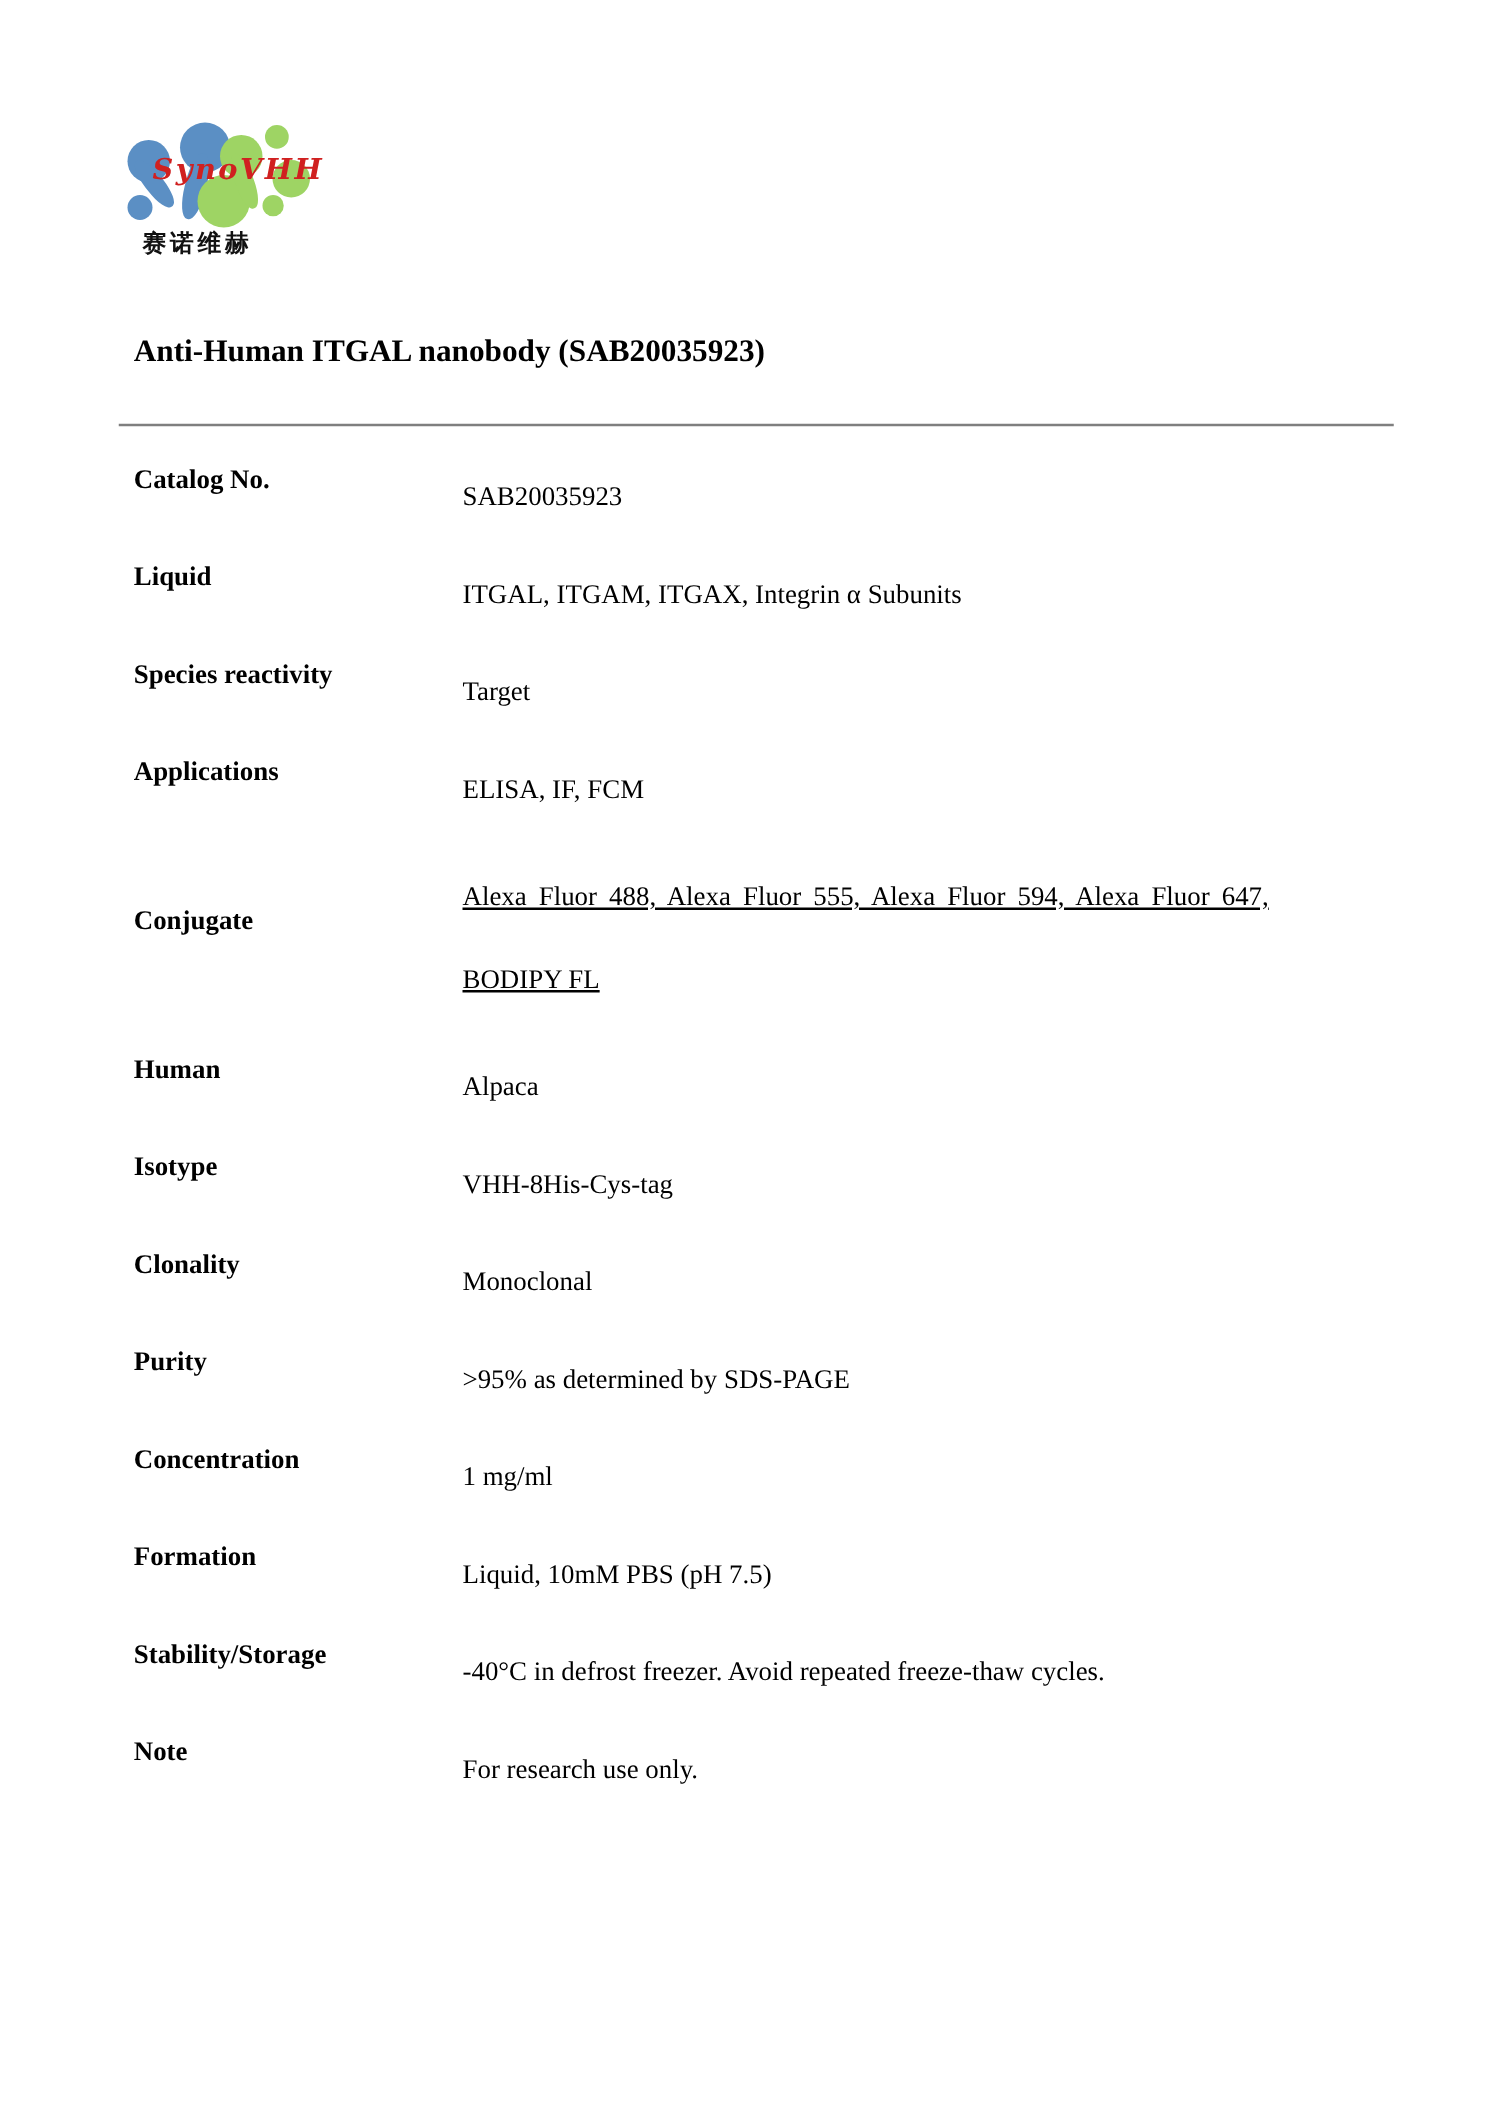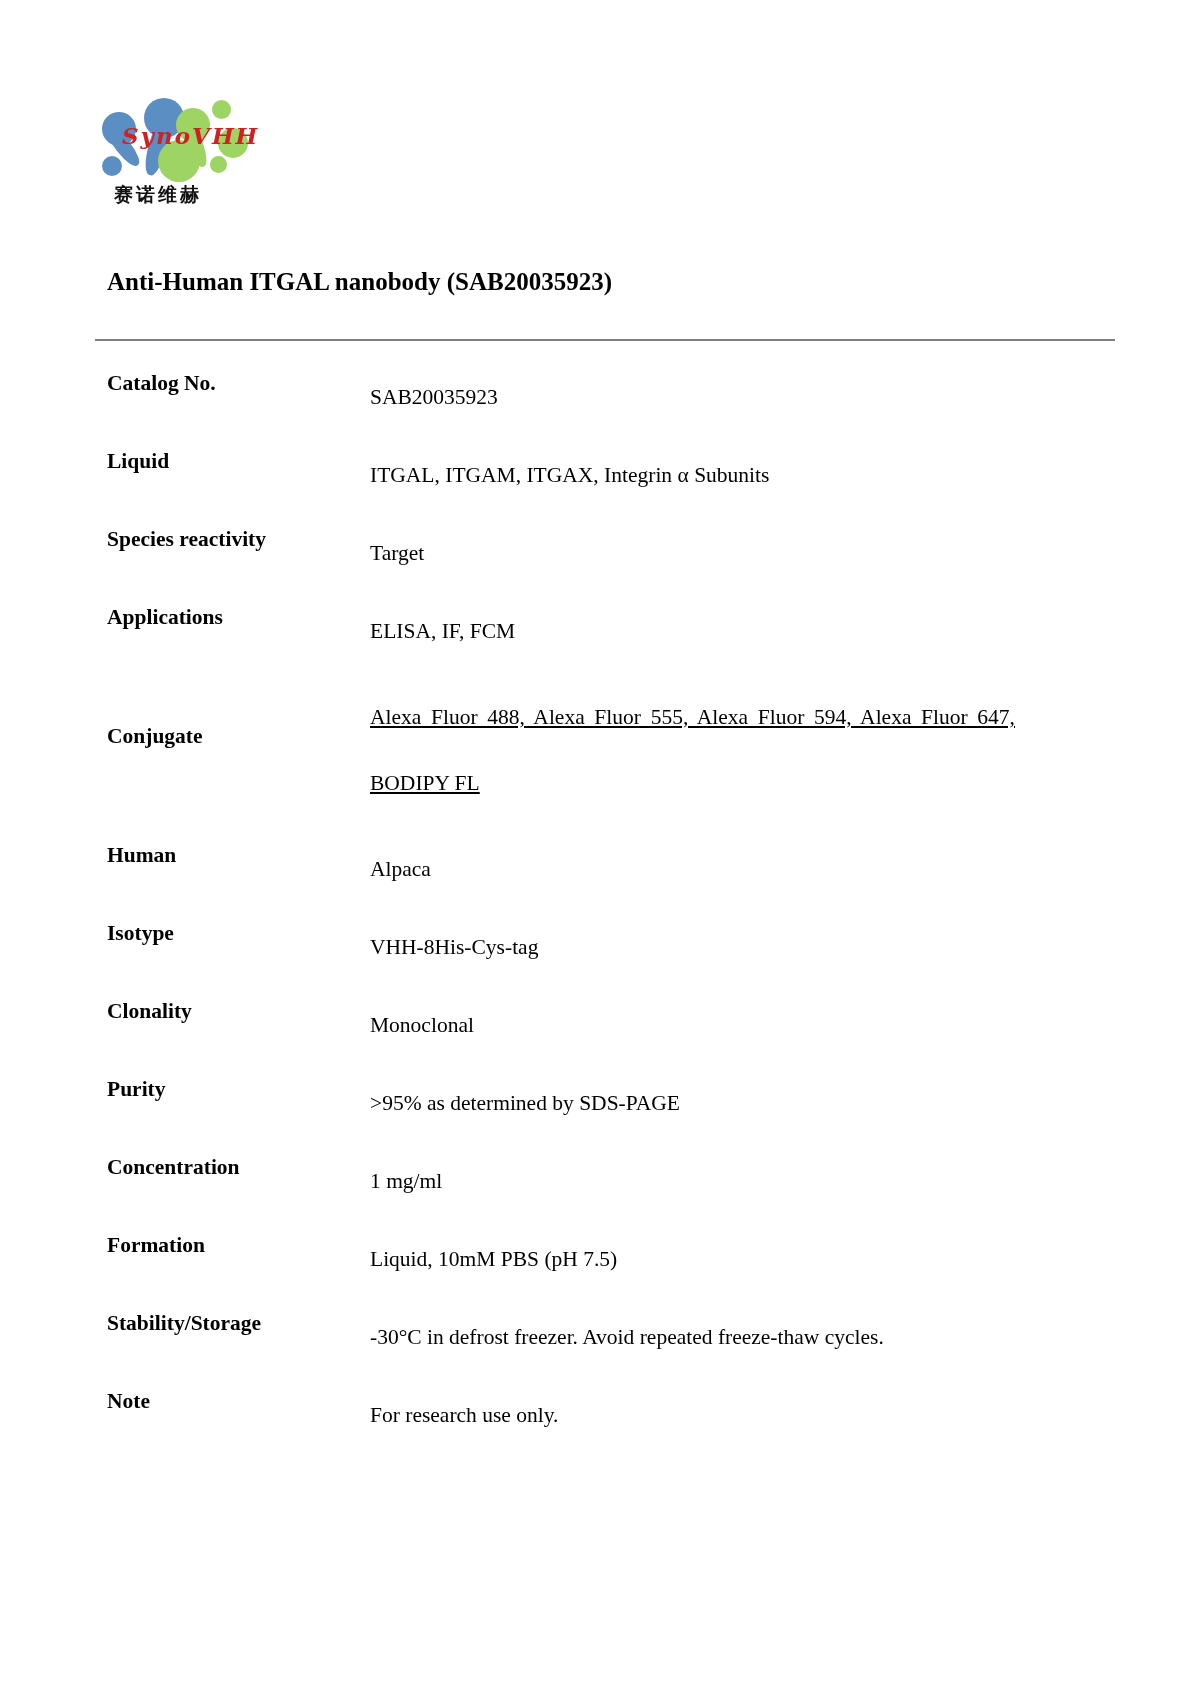--- a/index.html
+++ b/index.html
@@ -195,21 +195,21 @@
     <div class="spec-value">1 mg/ml</div>
   </div>
 
   <div class="spec-row">
     <div class="spec-label">Formation</div>
     <div class="spec-value">Liquid, 10mM PBS (pH 7.5)</div>
   </div>
 
   <div class="spec-row">
     <div class="spec-label">Stability/Storage</div>
-    <div class="spec-value">-30°C in defrost freezer. Avoid repeated freeze-thaw cycles.</div>
+    <div class="spec-value">-40°C in defrost freezer. Avoid repeated freeze-thaw cycles.</div>
   </div>
 
   <div class="spec-row">
     <div class="spec-label">Note</div>
     <div class="spec-value">For research use only.</div>
   </div>
 
 </div>
 
 </body></html>

